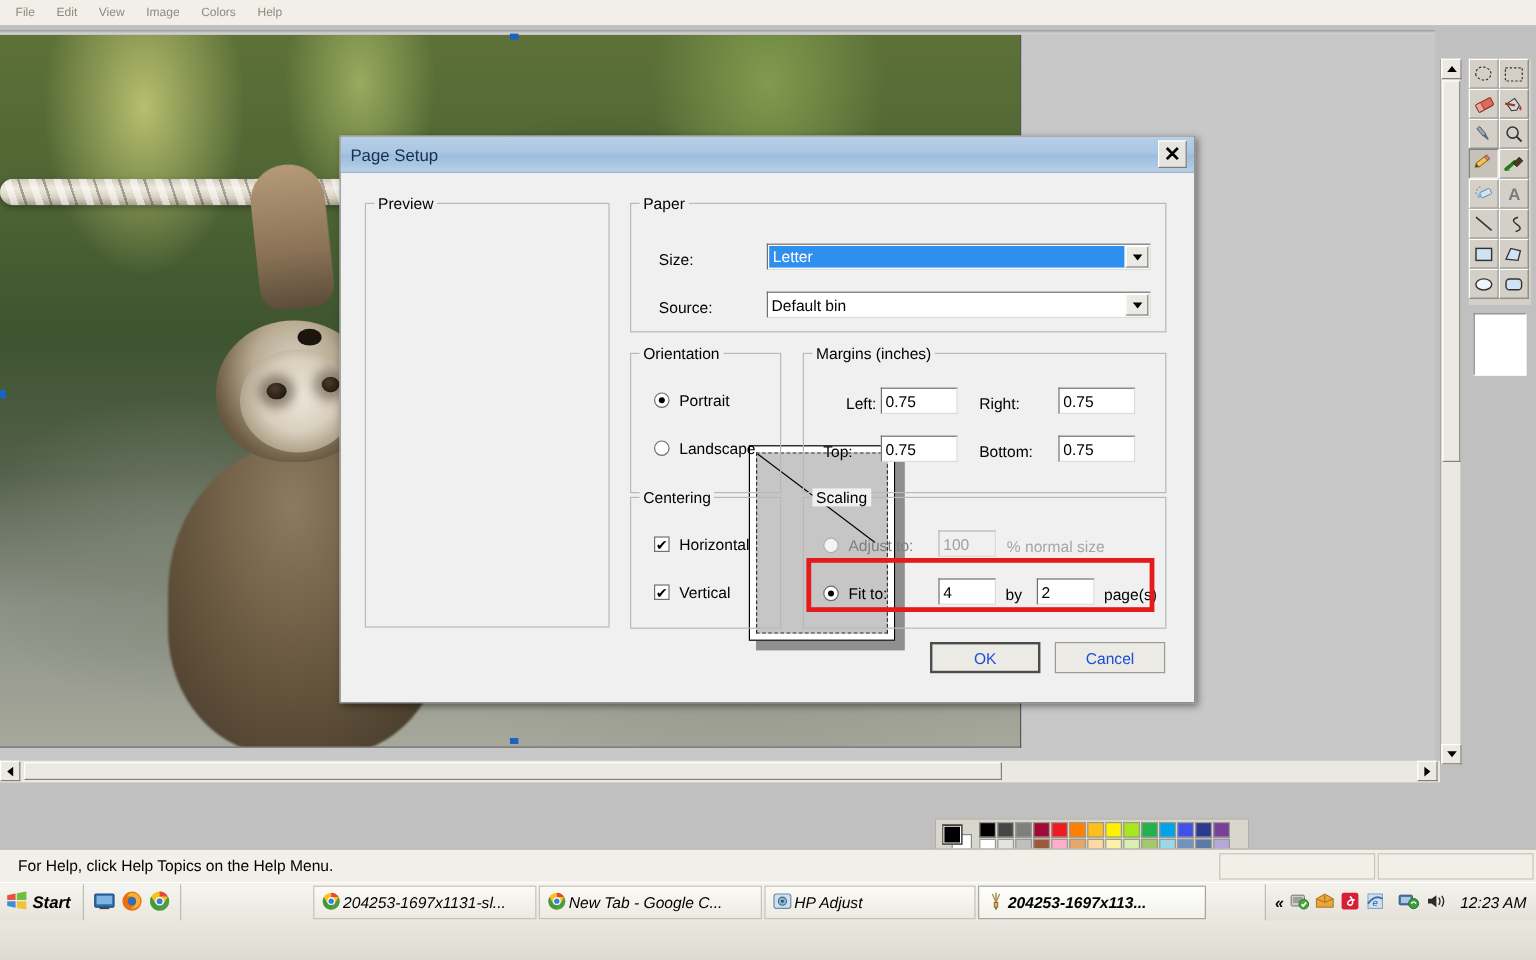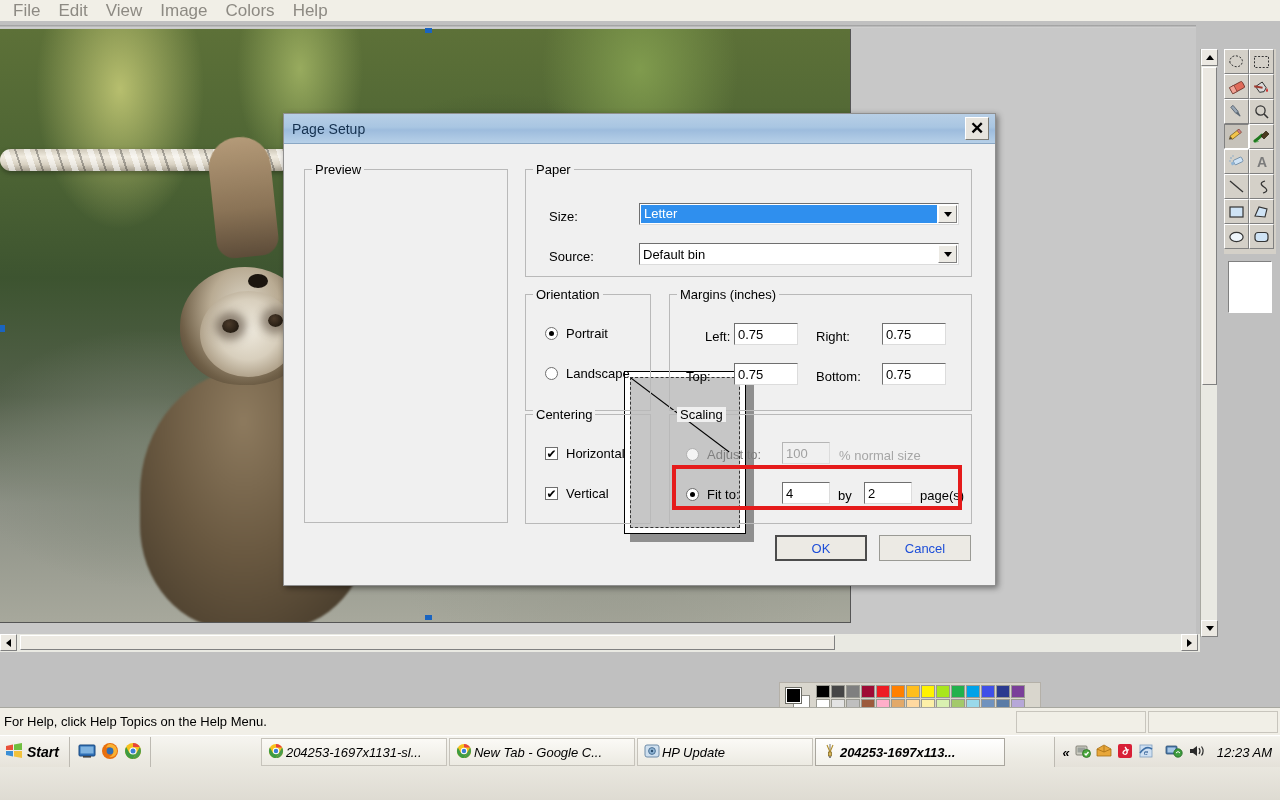--- a/index.html
+++ b/index.html
@@ -13,21 +13,21 @@
   }
   #root { position: relative; width: 1280px; height: 800px; }
 
   
   #menubar {
     position: absolute; left: 0; top: 0; width: 1280px; height: 21px;
     background: #f1efe7;
     display: flex; align-items: center; padding-left: 4px;
   }
   .menu-item {
-    padding: 2px 9px; color: #8d8a83; font-size: 17px; line-height: 15px;
+    padding: 2px 9px; color: #8d8a83; font-size: 10px; line-height: 15px;
     font-family: "Liberation Sans", sans-serif;
   }
 
   
   #paint-body {
     position: absolute; left: 0; top: 21px; width: 1280px; height: 686px;
     background: #c0c0c0;
   }
   
   #canvas-region {
@@ -196,21 +196,21 @@
   .swatch-row { display: flex; gap: 1px; }
   .swatch {
     width: 14px; height: 13px;
     border: 1px solid #9a9a92;
   }
 
   
   #statusbar {
     position: absolute; left: 0; top: 707px; width: 1280px; height: 28px;
     background: #f1efe7; border-top: 1px solid #a8a8a0;
-    display: flex; align-items: center;
+    display: flex; align-items: center; padding-left: 11px;
   }
   #status-text { padding-left: 4px; font-size: 13px; color: #000; flex: 1; }
   .status-pane {
     height: 22px; width: 130px; margin-right: 2px;
     border: 1px solid #c8c5bd; background: #f1efe7;
   }
 
   
   #taskbar {
     position: absolute; left: 0; top: 735px; width: 1280px; height: 65px;
@@ -705,21 +705,21 @@
           <span>New Tab - Google C...</span>
         </div>
         <div class="task-btn" style="width:176px;">
           <span>
             <svg width="16" height="16" viewBox="0 0 16 16">
               <rect x="1" y="2" width="14" height="12" rx="2" fill="#cfe0ef" stroke="#6e8ca8" stroke-width="1"></rect>
               <circle cx="8" cy="8" r="3.4" fill="#8fb4d4" stroke="#41688c" stroke-width="0.9"></circle>
               <circle cx="8" cy="8" r="1.2" fill="#2c4f70"></circle>
             </svg>
           </span>
-          <span>HP Update</span>
+          <span>HP Adjust</span>
         </div>
         <div class="task-btn active" style="width:190px;">
           <span>
             <svg width="16" height="16" viewBox="0 0 16 16">
               <path d="M8 1 L8 9" stroke="#8a8a8a" stroke-width="1.2"></path>
               <path d="M5 2 L8 9 L11 2" fill="none" stroke="#b08d2a" stroke-width="1.1"></path>
               <rect x="6.5" y="9" width="3" height="4" fill="#d8b658" stroke="#7a5f18" stroke-width="0.7"></rect>
               <rect x="7.2" y="13" width="1.6" height="2" fill="#6d6d6d"></rect>
             </svg>
           </span>

